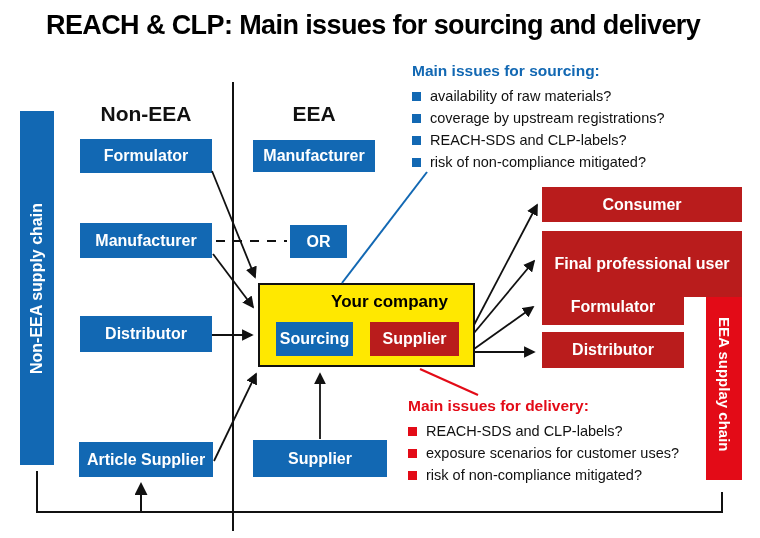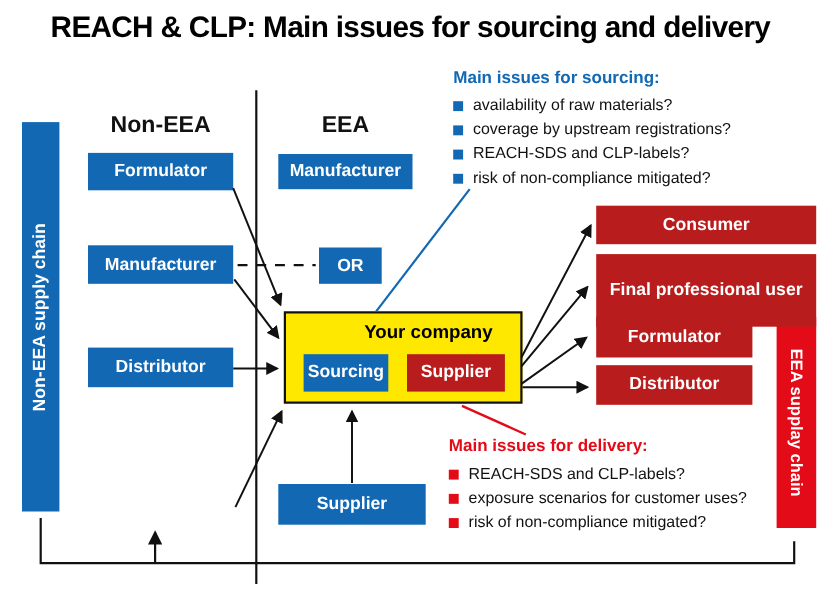--- a/index.html
+++ b/index.html
@@ -51,20 +51,21 @@
   <div class="abs vbar vbar-left" style="left:20px;top:111px;width:34px;height:354px;">
     <span class="vtext-up">Non-EEA supply chain</span>
   </div>
   <div class="abs vbar vbar-right" style="left:706px;top:288px;width:36px;height:192px;">
     <span class="vtext-down">EEA supplay chain</span>
   </div>
 
   <div class="abs bbox" style="left:80px;top:139px;width:132px;height:34px;">Formulator</div>
   <div class="abs bbox" style="left:80px;top:223px;width:132px;height:35px;">Manufacturer</div>
   <div class="abs bbox" style="left:80px;top:316px;width:132px;height:36px;">Distributor</div>
+  <div class="abs bbox" style="left:79px;top:442px;width:134px;height:35px;">Article Supplier</div>
 
   <div class="abs bbox" style="left:253px;top:140px;width:122px;height:32px;">Manufacturer</div>
   <div class="abs bbox" style="left:290px;top:225px;width:57px;height:33px;">OR</div>
   <div class="abs bbox" style="left:253px;top:440px;width:134px;height:37px;">Supplier</div>
 
   <div id="company" class="abs">
     <div id="company-label">Your company</div>
     <div id="sourcing-box" class="bbox">Sourcing</div>
     <div id="delivery-box" class="rbox">Supplier</div>
   </div>

